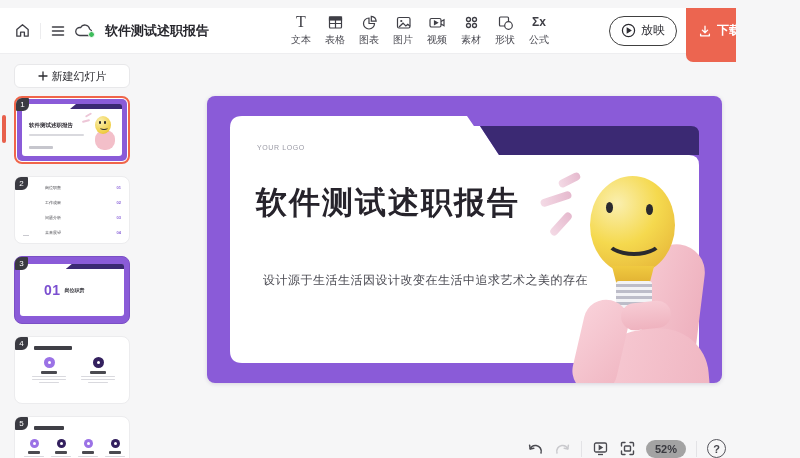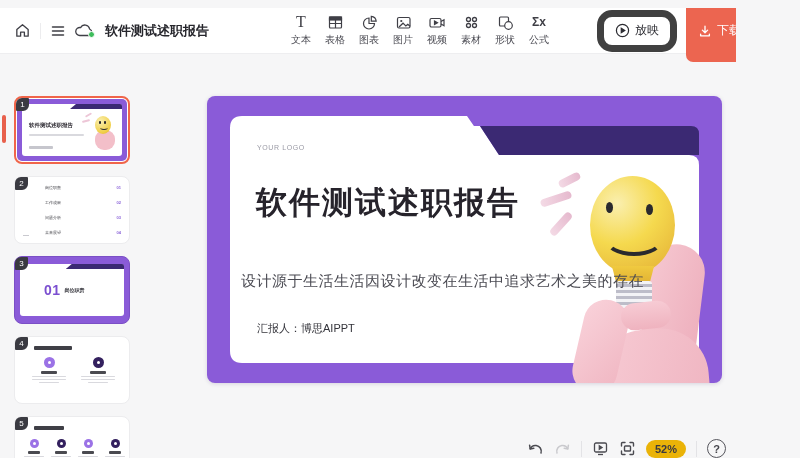--- a/index.html
+++ b/index.html
@@ -14,22 +14,22 @@
   .doc-title{font-size:13px;font-weight:bold;color:#26262C;margin-left:2px}
   .cloud-wrap{position:relative;width:19px;height:17px}
   .cloud-dot{position:absolute;right:-1px;bottom:1px;width:5px;height:5px;border-radius:50%;background:#3EBD5C;border:1px solid #fff}
   .tb-center{position:absolute;left:284px;top:5px;display:flex}
   .tool{width:34px;display:flex;flex-direction:column;align-items:center;cursor:pointer}
   .tool-ic{height:18px;display:flex;align-items:center;justify-content:center}
   .tool-lb{font-size:10px;color:#4A4A52;margin-top:2px;white-space:nowrap}
   .glyphT{font-family:"Liberation Serif",serif;font-size:16px;color:#3F3F46;line-height:16px}
   .glyphF{font-size:12px;font-weight:bold;color:#3F3F46;line-height:16px}
   .tb-right{position:absolute;right:12px;top:0;height:45px;display:flex;align-items:center;gap:9px}
-  .btn-play{display:flex;align-items:center;gap:5px;height:28px;padding:0 11px;background:#fff;border:7px solid #404040;border-radius:15px;font-size:12px;color:#2B2B31;cursor:pointer}
-  .btn-dl{display:flex;align-items:center;gap:5px;height:30px;padding:16px 12px;background:#EC6550;border-radius:7px;font-size:12px;font-weight:normal;color:#fff;cursor:pointer}
+  .btn-play{display:flex;align-items:center;gap:5px;height:28px;padding:0 11px;background:#fff;border:1px solid #404040;border-radius:15px;font-size:12px;color:#2B2B31;cursor:pointer}
+  .btn-dl{display:flex;align-items:center;gap:5px;height:30px;padding:16px 12px;background:#EC6550;border-radius:7px;font-size:12px;font-weight:bold;color:#fff;cursor:pointer}
   .btn-vip{display:flex;align-items:center;gap:4px;height:27px;padding:0 10px;background:#27212A;border-radius:7px;font-size:11px;font-weight:bold;color:#F3DDB0;cursor:pointer}
   .avatar{width:26px;height:26px;border-radius:50%;background:#9266E3;color:#fff;font-size:13px;font-weight:bold;display:flex;align-items:center;justify-content:center;cursor:pointer}
 
   
   .new-slide{position:absolute;left:14px;top:56px;width:116px;height:24px;box-sizing:border-box;background:#fff;border:1px solid #E8E8EA;border-radius:6px;display:flex;align-items:center;justify-content:center;gap:4px;font-size:11px;color:#2B2B30;cursor:pointer;z-index:5}
   .cur-indicator{position:absolute;left:2px;top:107px;width:4px;height:28px;background:#E8604C;border-radius:3px;z-index:6}
   .thumb{position:absolute;left:14px;width:116px;height:68px;box-sizing:border-box;background:#fff;border:1px solid #ECECEE;border-radius:8px;cursor:pointer;z-index:4}
   .badge{position:absolute;left:0;top:0;min-width:13px;height:13px;padding:0 2px;box-sizing:border-box;background:#3A3A41;color:#fff;font-size:8px;line-height:13px;text-align:center;border-radius:6px 1px 6px 1px;z-index:3}
   
   .t1{top:88px;border:2px solid #F0654A}
@@ -74,21 +74,21 @@
   .t5-title{position:absolute;left:19px;top:9px;width:30px;height:4px;background:#3F3F46;border-radius:1px}
   .t5-g{position:absolute;top:22px;width:24px;text-align:center}
   .t5-g .donut{width:9px;height:9px}
   .t5-g .donut::after{left:3px;top:3px}
   .t5-g .cap{width:12px}
 
   
   .slide{position:absolute;left:207px;top:88px;width:515px;height:287px;background:#8A5BD8;border-radius:8px;overflow:hidden;box-shadow:0 1px 4px rgba(40,20,80,.15)}
   .logo-text{position:absolute;left:50px;top:48px;font-size:7px;color:#9A9AA5;letter-spacing:.6px;z-index:5}
   .slide-title{position:absolute;left:49px;top:86px;font-size:31px;font-weight:800;color:#26232B;letter-spacing:2px;z-index:5;white-space:nowrap}
-  .slide-sub{position:absolute;left:34px;top:176px;font-size:15px;color:#4A4A52;letter-spacing:.5px;z-index:5;white-space:nowrap}
+  .slide-sub{position:absolute;left:56px;top:176px;font-size:12px;color:#4A4A52;letter-spacing:.5px;z-index:5;white-space:nowrap}
   .slide-presenter{position:absolute;left:50px;top:225px;font-size:11px;color:#33333A;z-index:5}
   .watermark{position:absolute;right:46px;top:29px;display:flex;align-items:center;gap:7px;z-index:6;color:rgba(255,255,255,.92);text-shadow:0 0 2px rgba(60,40,110,.35)}
   .wm-text{text-align:right;line-height:1.05}
   .wm-1{font-size:10px;font-weight:bold;letter-spacing:1.5px}
   .wm-2{font-size:15px;font-weight:bold;letter-spacing:1px}
   
   .ray{position:absolute;background:linear-gradient(100deg,#F4DBE6,#E5B8CD);border-radius:5px;height:8px;z-index:2}
   .ray1{left:351px;top:80px;width:23px;transform:rotate(-27deg)}
   .ray2{left:333px;top:99px;width:32px;transform:rotate(-18deg)}
   .ray3{left:340px;top:124px;width:28px;transform:rotate(-48deg)}
@@ -107,21 +107,21 @@
 
   
   .rb-item{position:absolute;left:752px;width:40px;display:flex;flex-direction:row;align-items:center;cursor:pointer}
   .rb-lb{font-size:11px;color:#3F3F46;margin-top:4px}
   .rb-disabled .rb-lb{color:#C4C4CA}
   .rb1{top:168px}.rb2{top:212px}.rb3{top:256px}
 
   
   .statusbar{position:absolute;right:10px;bottom:8px;display:flex;align-items:center;gap:10px;z-index:10}
   .sb-div{width:1px;height:16px;background:#E3E3E6}
-  .zoom-pill{background:#eab308;border-radius:10px;padding:3px 9px;font-size:11px;font-weight:bold;color:#3A3A40;cursor:pointer}
+  .zoom-pill{background:#a3a3a3;border-radius:10px;padding:3px 9px;font-size:11px;font-weight:bold;color:#3A3A40;cursor:pointer}
   .help-btn{width:17px;height:17px;border:1.5px solid #55555C;border-radius:50%;font-size:11px;font-weight:bold;color:#45454C;display:flex;align-items:center;justify-content:center;cursor:pointer}
   .icbtn{cursor:pointer;display:flex;align-items:center}
 </style>
 </head>
 <body>
 
 <div id="app">
 
   <div class="topbar">
     <div class="tb-left">
@@ -230,20 +230,28 @@
           <svg width="14" height="14" viewBox="0 0 16 16" fill="none" stroke="#fff" stroke-width="1.5" stroke-linecap="round" stroke-linejoin="round">
               <path d="M8 2.5 V9.5 M5 7 L8 10 L11 7 M3 11.5 V13.5 H13 V11.5"></path>
             </svg>
         </span>
         <span>下载</span>
       </div>
       <div class="avatar">D</div>
     </div>
   </div>
 
+  <div class="new-slide">
+    <span>
+      <svg width="10" height="10" viewBox="0 0 10 10" stroke="#2B2B30" stroke-width="1.3" stroke-linecap="round">
+          <path d="M5 1 V9 M1 5 H9"></path>
+        </svg>
+    </span>
+    <span>新建幻灯片</span>
+  </div>
   <div class="cur-indicator"></div>
 
   <div class="thumb t1">
     <div class="t1-inner">
       <div class="t1-card">
         <div class="t1-band"></div>
         <div class="t1-title">软件测试述职报告</div>
         <div class="t1-sub"></div>
         <div class="t1-pres"></div>
         <div class="t1-ray" style="right:30px;top:10px;width:7px;transform:rotate(-30deg)"></div>
@@ -351,21 +359,20 @@
       <path d="M 35 20 H 260 L 287 59 H 482 Q 492 59 492 69 V 255 Q 492 267 480 267 H 35 Q 23 267 23 255 V 32 Q 23 20 35 20 Z" fill="#FFFFFF"></path>
 
       <path d="M 266 30 L 285 59 L 292 59 L 273 30 Z" fill="#FFFFFF"></path>
 
       <path d="M 273 30 L 484 30 Q 492 30 492 38 L 492 59 L 292 59 Z" fill="#3B2973"></path>
     </svg>
 
     <div class="logo-text">YOUR LOGO</div>
     <div class="slide-title">软件测试述职报告</div>
     <div class="slide-sub">设计源于生活生活因设计改变在生活中追求艺术之美的存在</div>
-    <div class="slide-presenter">汇报人：博思AIPPT</div>
 
 
     <div class="ray ray1"></div>
     <div class="ray ray2"></div>
     <div class="ray ray3"></div>
     <div class="hand-back"></div>
     <div class="bulb"></div>
     <div class="eye eye1"></div>
     <div class="eye eye2"></div>
     <div class="smile"></div>

